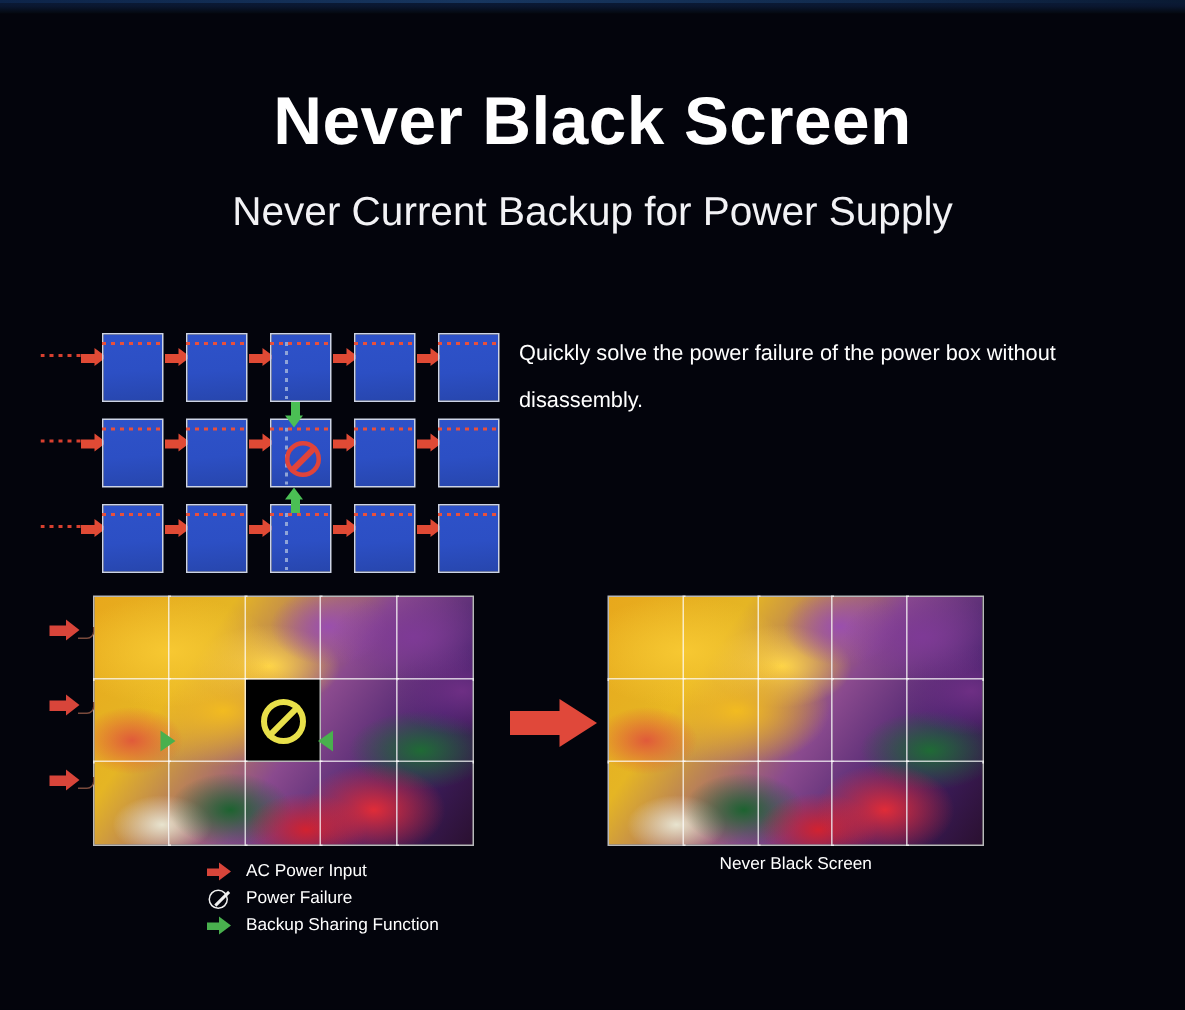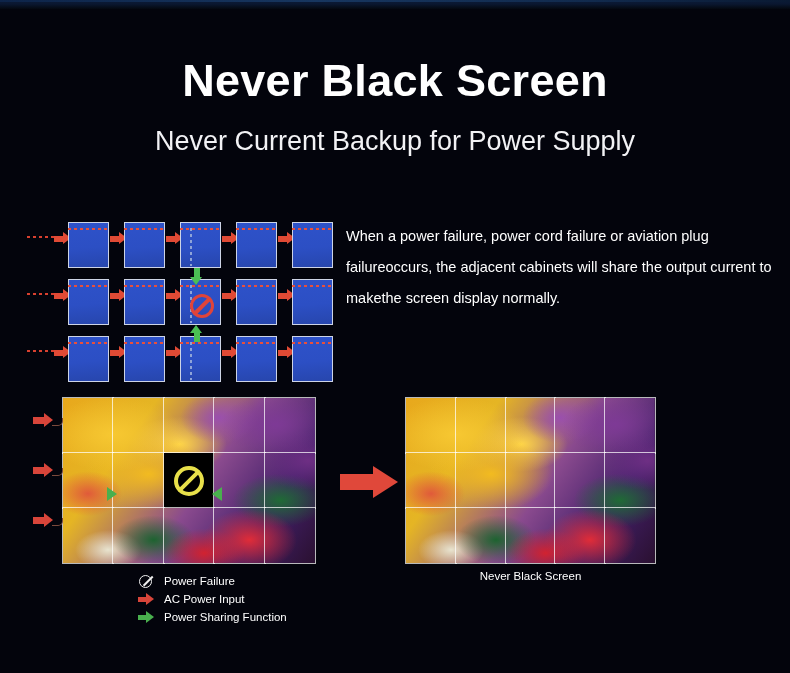--- a/index.html
+++ b/index.html
@@ -539,21 +539,21 @@
       <span class="shaft"></span>
       <span class="head"></span>
     </div>
   <div class="arrow-g up">
       <span class="shaft"></span>
       <span class="head"></span>
     </div>
 </div>
 
 <div class="body-copy">
-  <div>When a power failure, power cord failure or aviation plug failureoccurs, the adjacent cabinets will share the output current to makethe screen display normally.</div>
+  <div>Quickly solve the power failure of the power box without disassembly.</div>
 </div>
 
 <div class="wall left">
   <div class="cell tulip c0"></div>
   <div class="cell tulip c1"></div>
   <div class="cell tulip c2"></div>
   <div class="cell tulip c3"></div>
   <div class="cell tulip c4"></div>
   <div class="cell tulip c5"></div>
   <div class="cell tulip c6"></div>
@@ -610,33 +610,33 @@
   <div class="cell tulip c11"></div>
   <div class="cell tulip c12"></div>
   <div class="cell tulip c13"></div>
   <div class="cell tulip c14"></div>
 </div>
 
 <div class="wall-caption">Never Black Screen</div>
 
 <div class="legend">
   <div class="legend-row">
+    <span class="legend-icon red">
+        <span class="shaft"></span>
+        <span class="head"></span>
+      </span>
+    <span class="legend-label">AC Power Input</span>
+  </div>
+  <div class="legend-row">
     <span class="legend-icon">
         <span class="ring"></span>
         <span class="ring-slash"></span>
       </span>
     <span class="legend-label">Power Failure</span>
   </div>
   <div class="legend-row">
-    <span class="legend-icon red">
+    <span class="legend-icon green">
         <span class="shaft"></span>
         <span class="head"></span>
       </span>
-    <span class="legend-label">AC Power Input</span>
-  </div>
-  <div class="legend-row">
-    <span class="legend-icon green">
-        <span class="shaft"></span>
-        <span class="head"></span>
-      </span>
-    <span class="legend-label">Power Sharing Function</span>
+    <span class="legend-label">Backup Sharing Function</span>
   </div>
 </div>
 
 </body></html>

